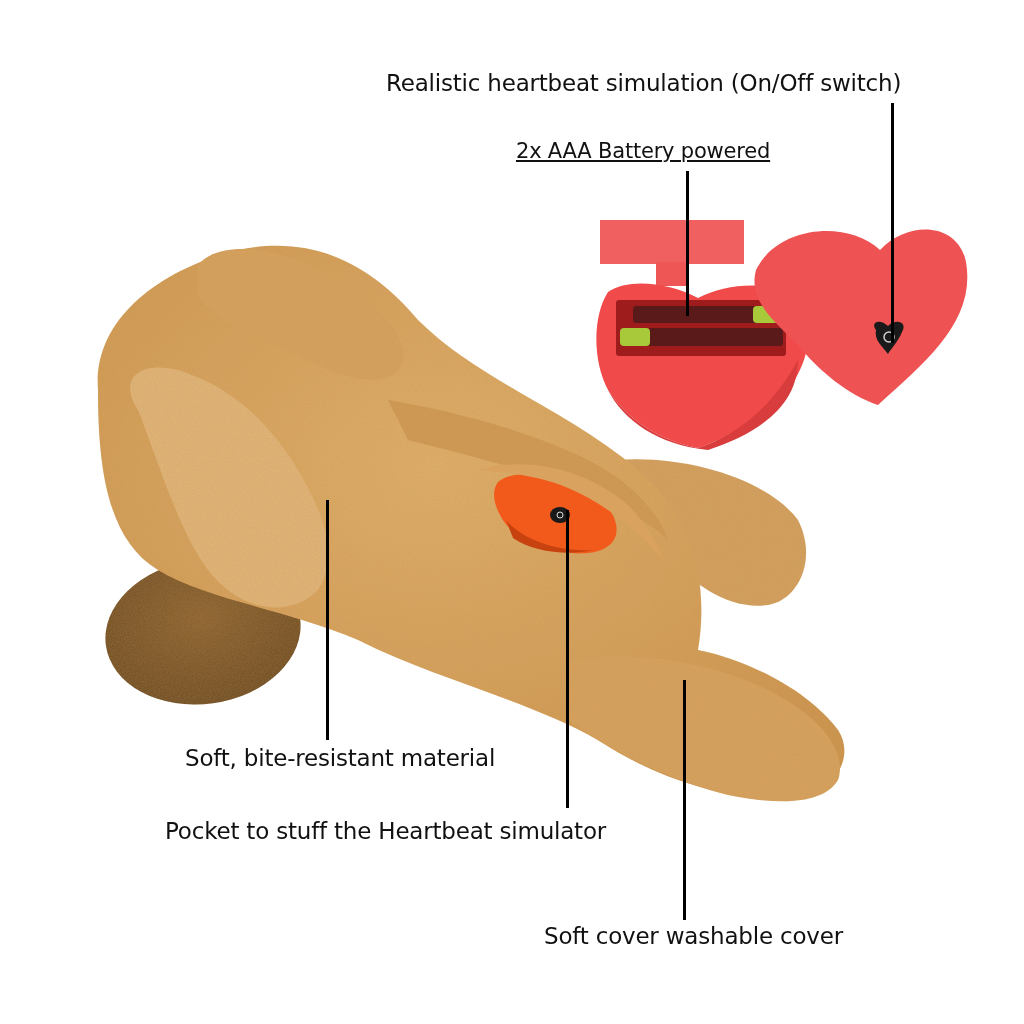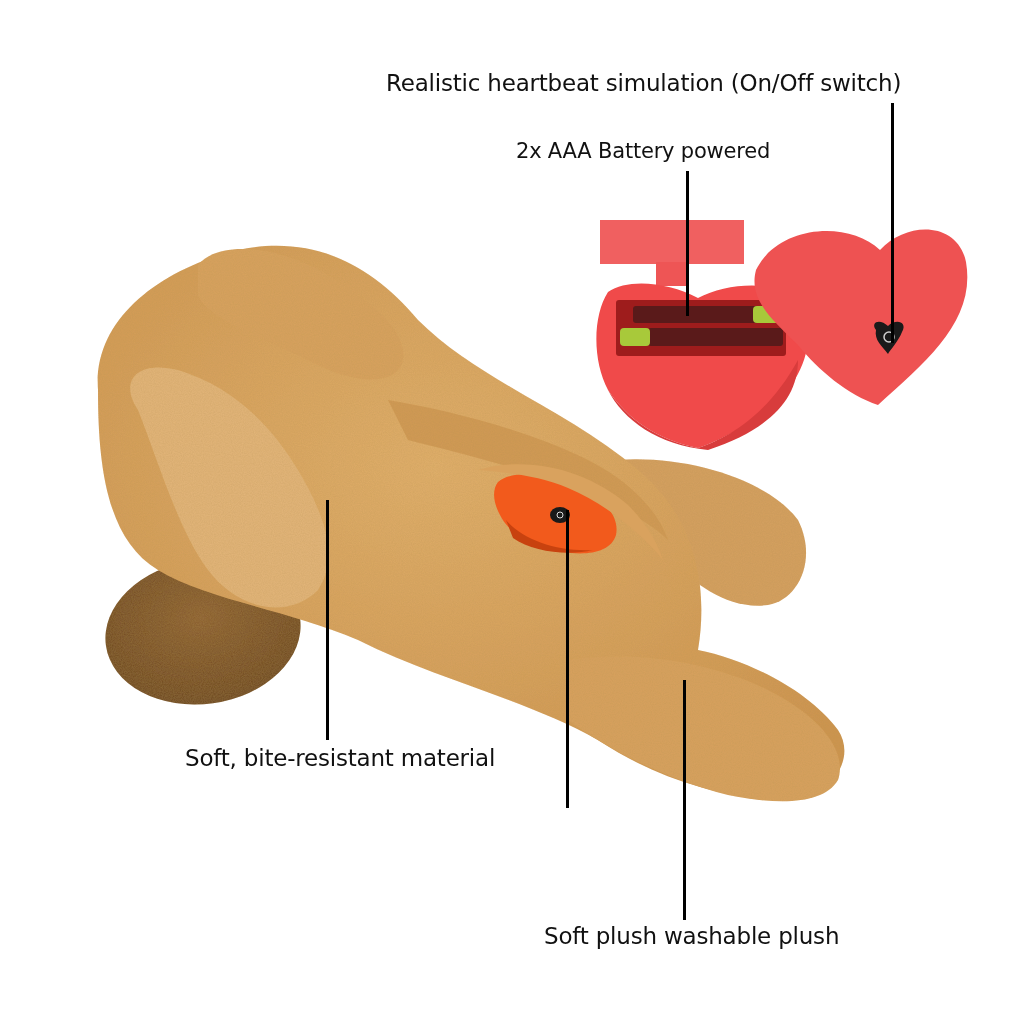--- a/index.html
+++ b/index.html
@@ -87,17 +87,18 @@
     </g>
   </svg>
 
   <div class="leader" style="left:883px; top:103px; height:240px;"></div>
   <div class="leader" style="left:678px; top:171px; height:145px;"></div>
   <div class="leader" style="left:318px; top:500px; height:240px;"></div>
   <div class="leader" style="left:558px; top:510px; height:298px;"></div>
   <div class="leader" style="left:675px; top:680px; height:240px;"></div>
 
   <div class="label" style="left:378px; top:72px;">Realistic heartbeat simulation (On/Off switch)</div>
-  <div class="label" style="left:508px; top:141px; font-size:21px;">2x AAA Battery powered</div>
+  <div class="label" style="left:508px; top:141px; font-size:21px;text-decoration:underline;">2x AAA Battery powered</div>
   <div class="label" style="left:141px; top:747px;margin-left:36px;">Soft, bite-resistant material</div>
-  <div class="label" style="left:536px; top:925px;">Soft plush washable plush</div>
+  <div class="label" style="left:157px; top:820px;">Pocket to stuff the Heartbeat simulator</div>
+  <div class="label" style="left:536px; top:925px;">Soft cover washable cover</div>
 
 </div>
 
 </body></html>

